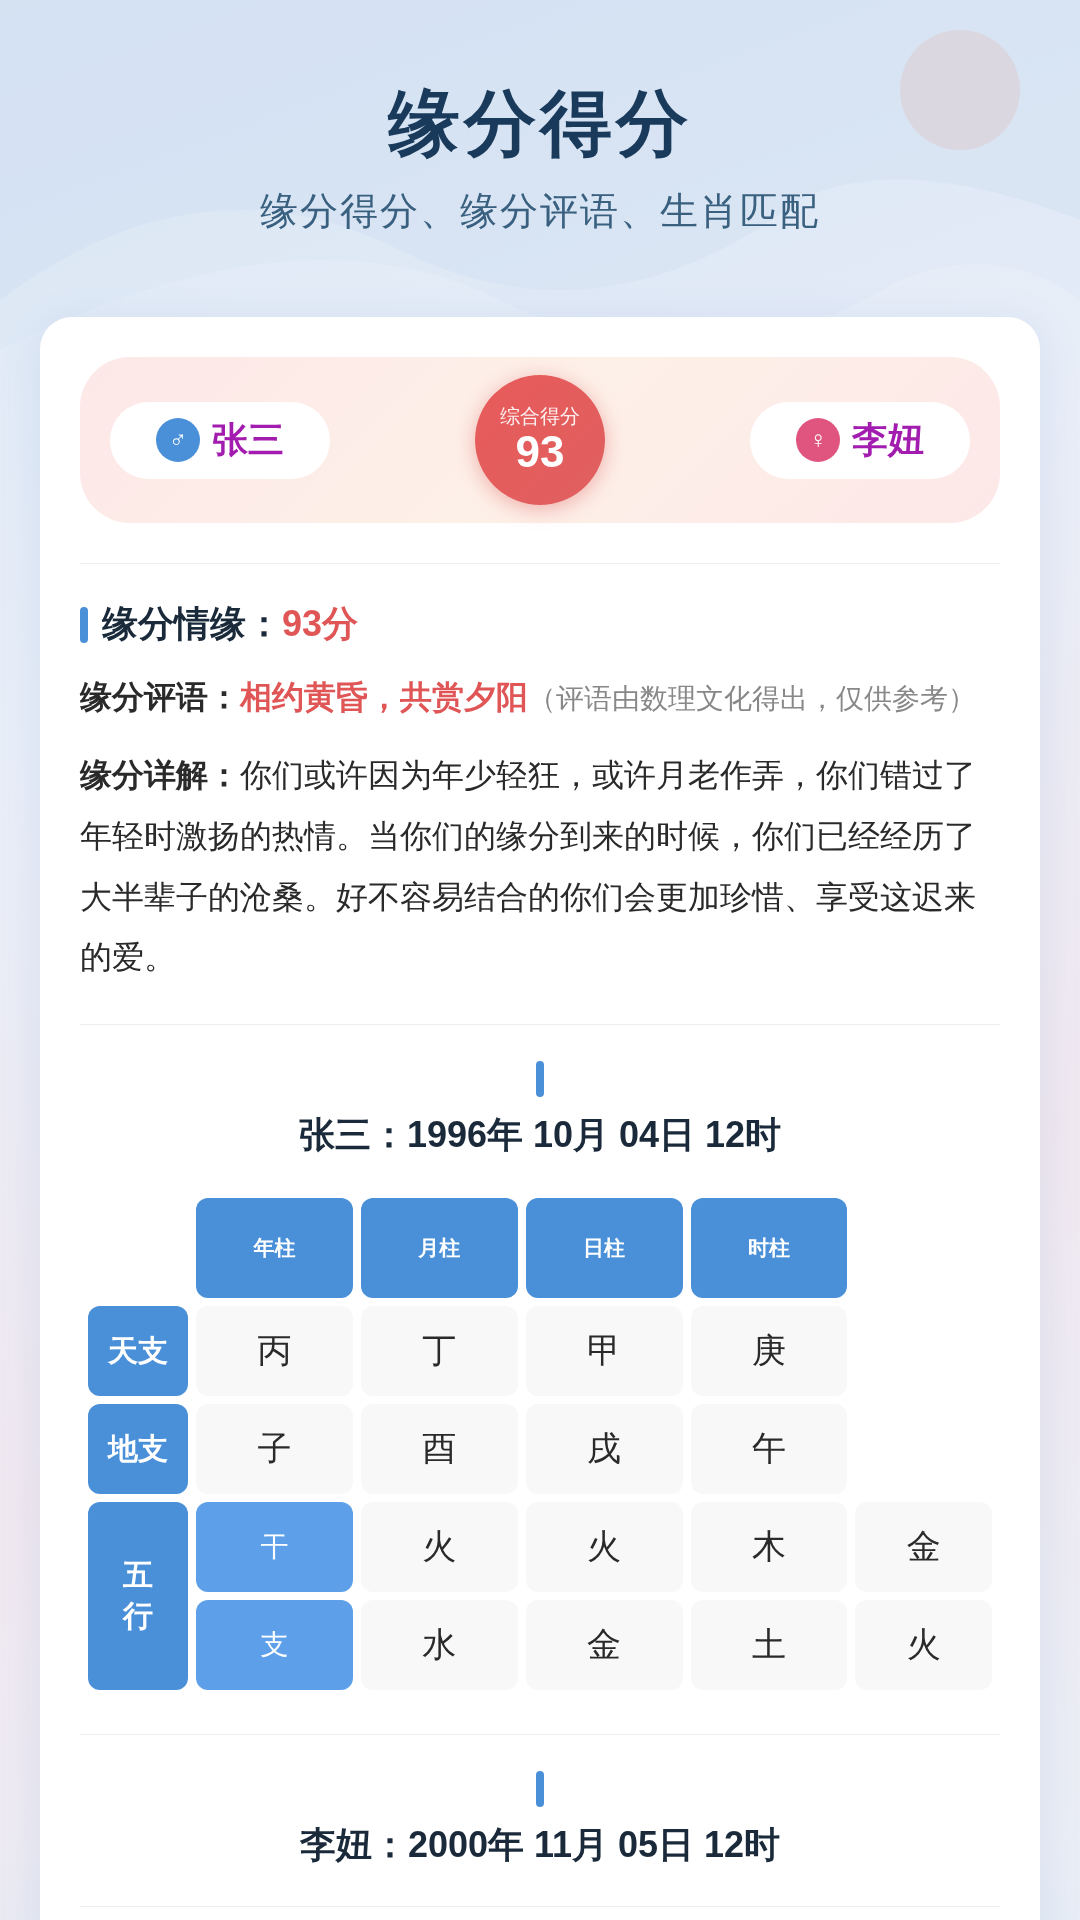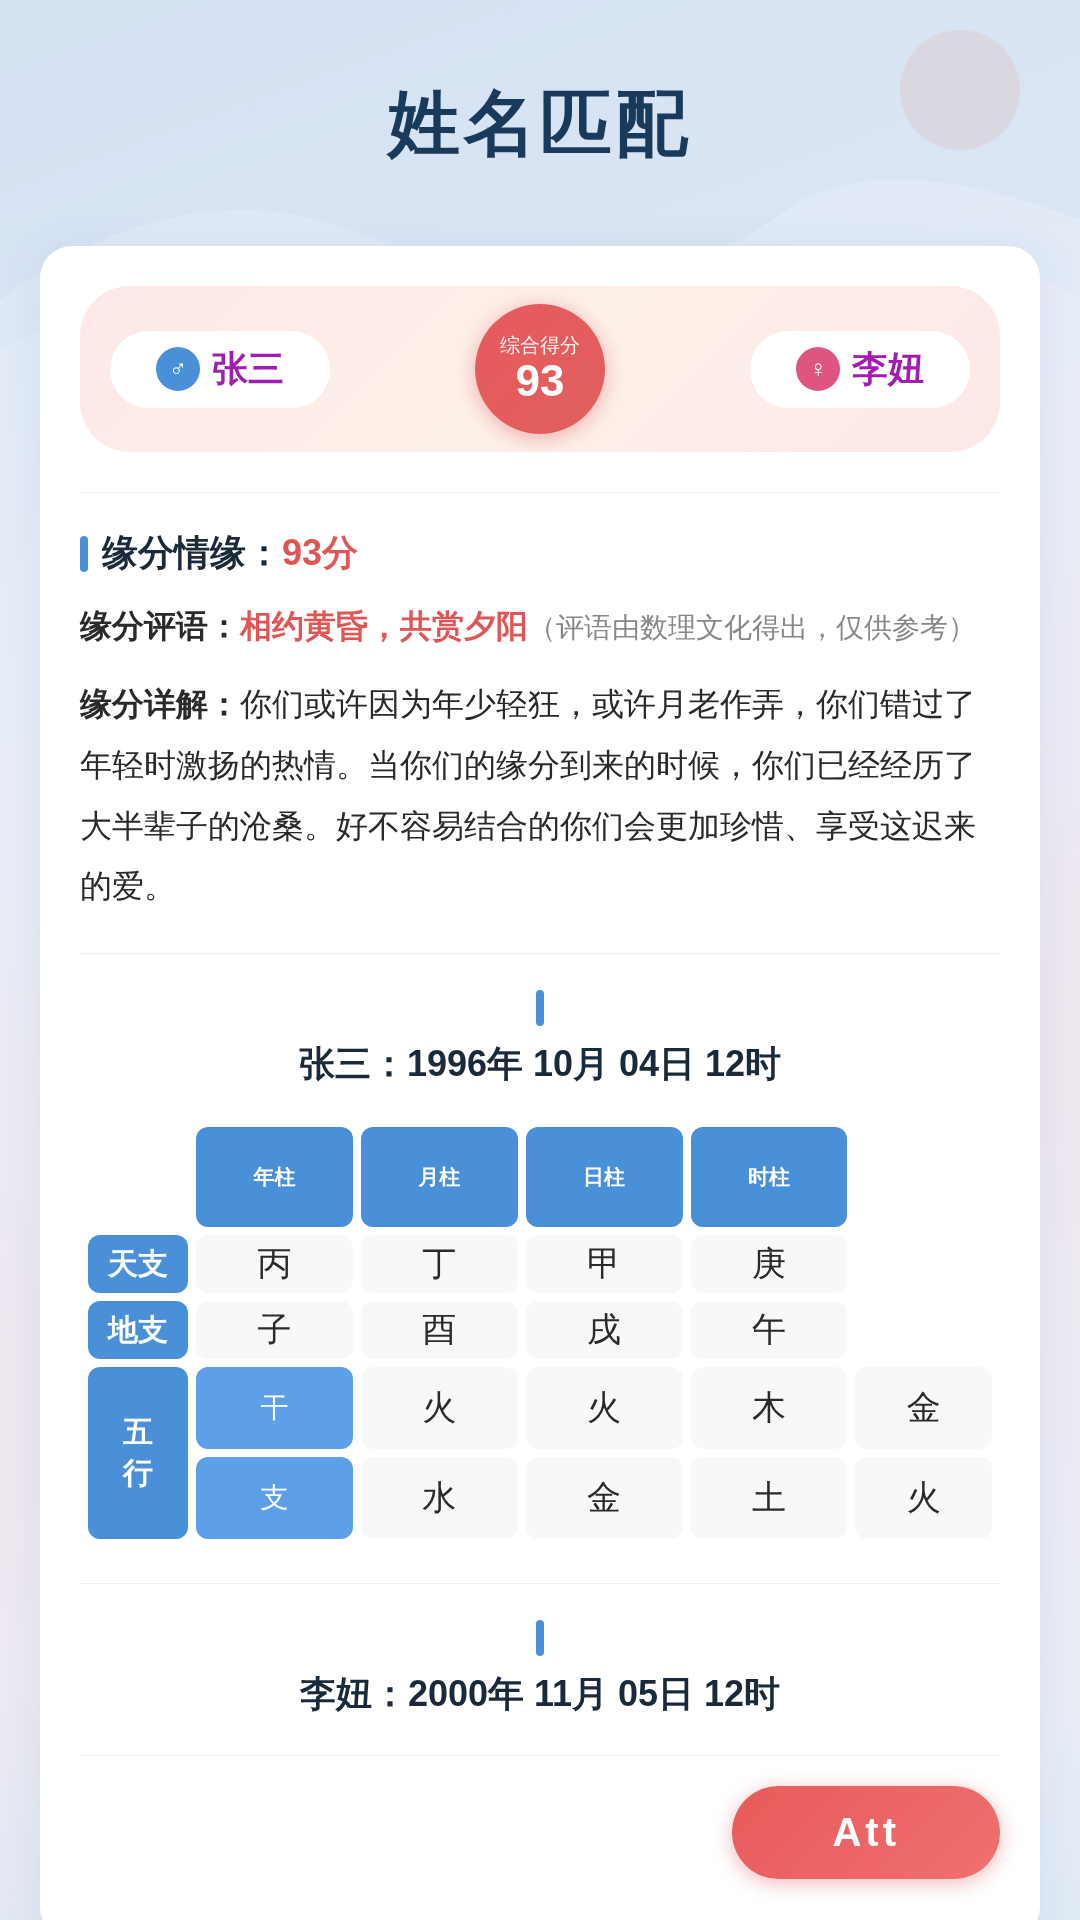--- a/index.html
+++ b/index.html
@@ -233,21 +233,21 @@
       font-weight: 600;
       padding: 36px 10px;
       border-radius: 12px;
       text-align: center;
     }
     .bazi-table td {
       background: #f8f8f8;
       color: #2a2a2a;
       font-size: 34px;
       font-weight: 500;
-      padding: 6px 10px;
+      padding: 22px 10px;
       text-align: center;
       border-radius: 12px;
     }
     .bazi-table .row-header {
       background: #4a90d9;
       color: white;
       font-size: 30px;
       font-weight: 600;
       border-radius: 12px;
     }
@@ -307,21 +307,22 @@
 
 <div class="bg-circle-1"></div>
 <div class="bg-mountain">
   <svg viewBox="0 0 1080 450" preserveAspectRatio="none">
     <path d="M0,300 Q200,150 400,250 Q600,350 800,200 Q900,150 1080,220 L1080,0 L0,0 Z" fill="rgba(200,215,235,0.3)"></path>
     <path d="M0,350 Q300,200 500,300 Q700,400 900,280 Q1000,240 1080,300 L1080,0 L0,0 Z" fill="rgba(210,225,245,0.2)"></path>
   </svg>
 </div>
 
 <div class="page-header">
-  <h1 class="page-title">姓名匹配</h1>
+  <h1 class="page-title">缘分得分</h1>
+  <p class="page-subtitle">缘分得分、缘分评语、生肖匹配</p>
 </div>
 
 <div class="main-card">
 
   <div class="score-header">
     <div class="person-tag">
       <div class="person-icon-male">♂</div>
       <span class="person-name">张三</span>
     </div>
 

